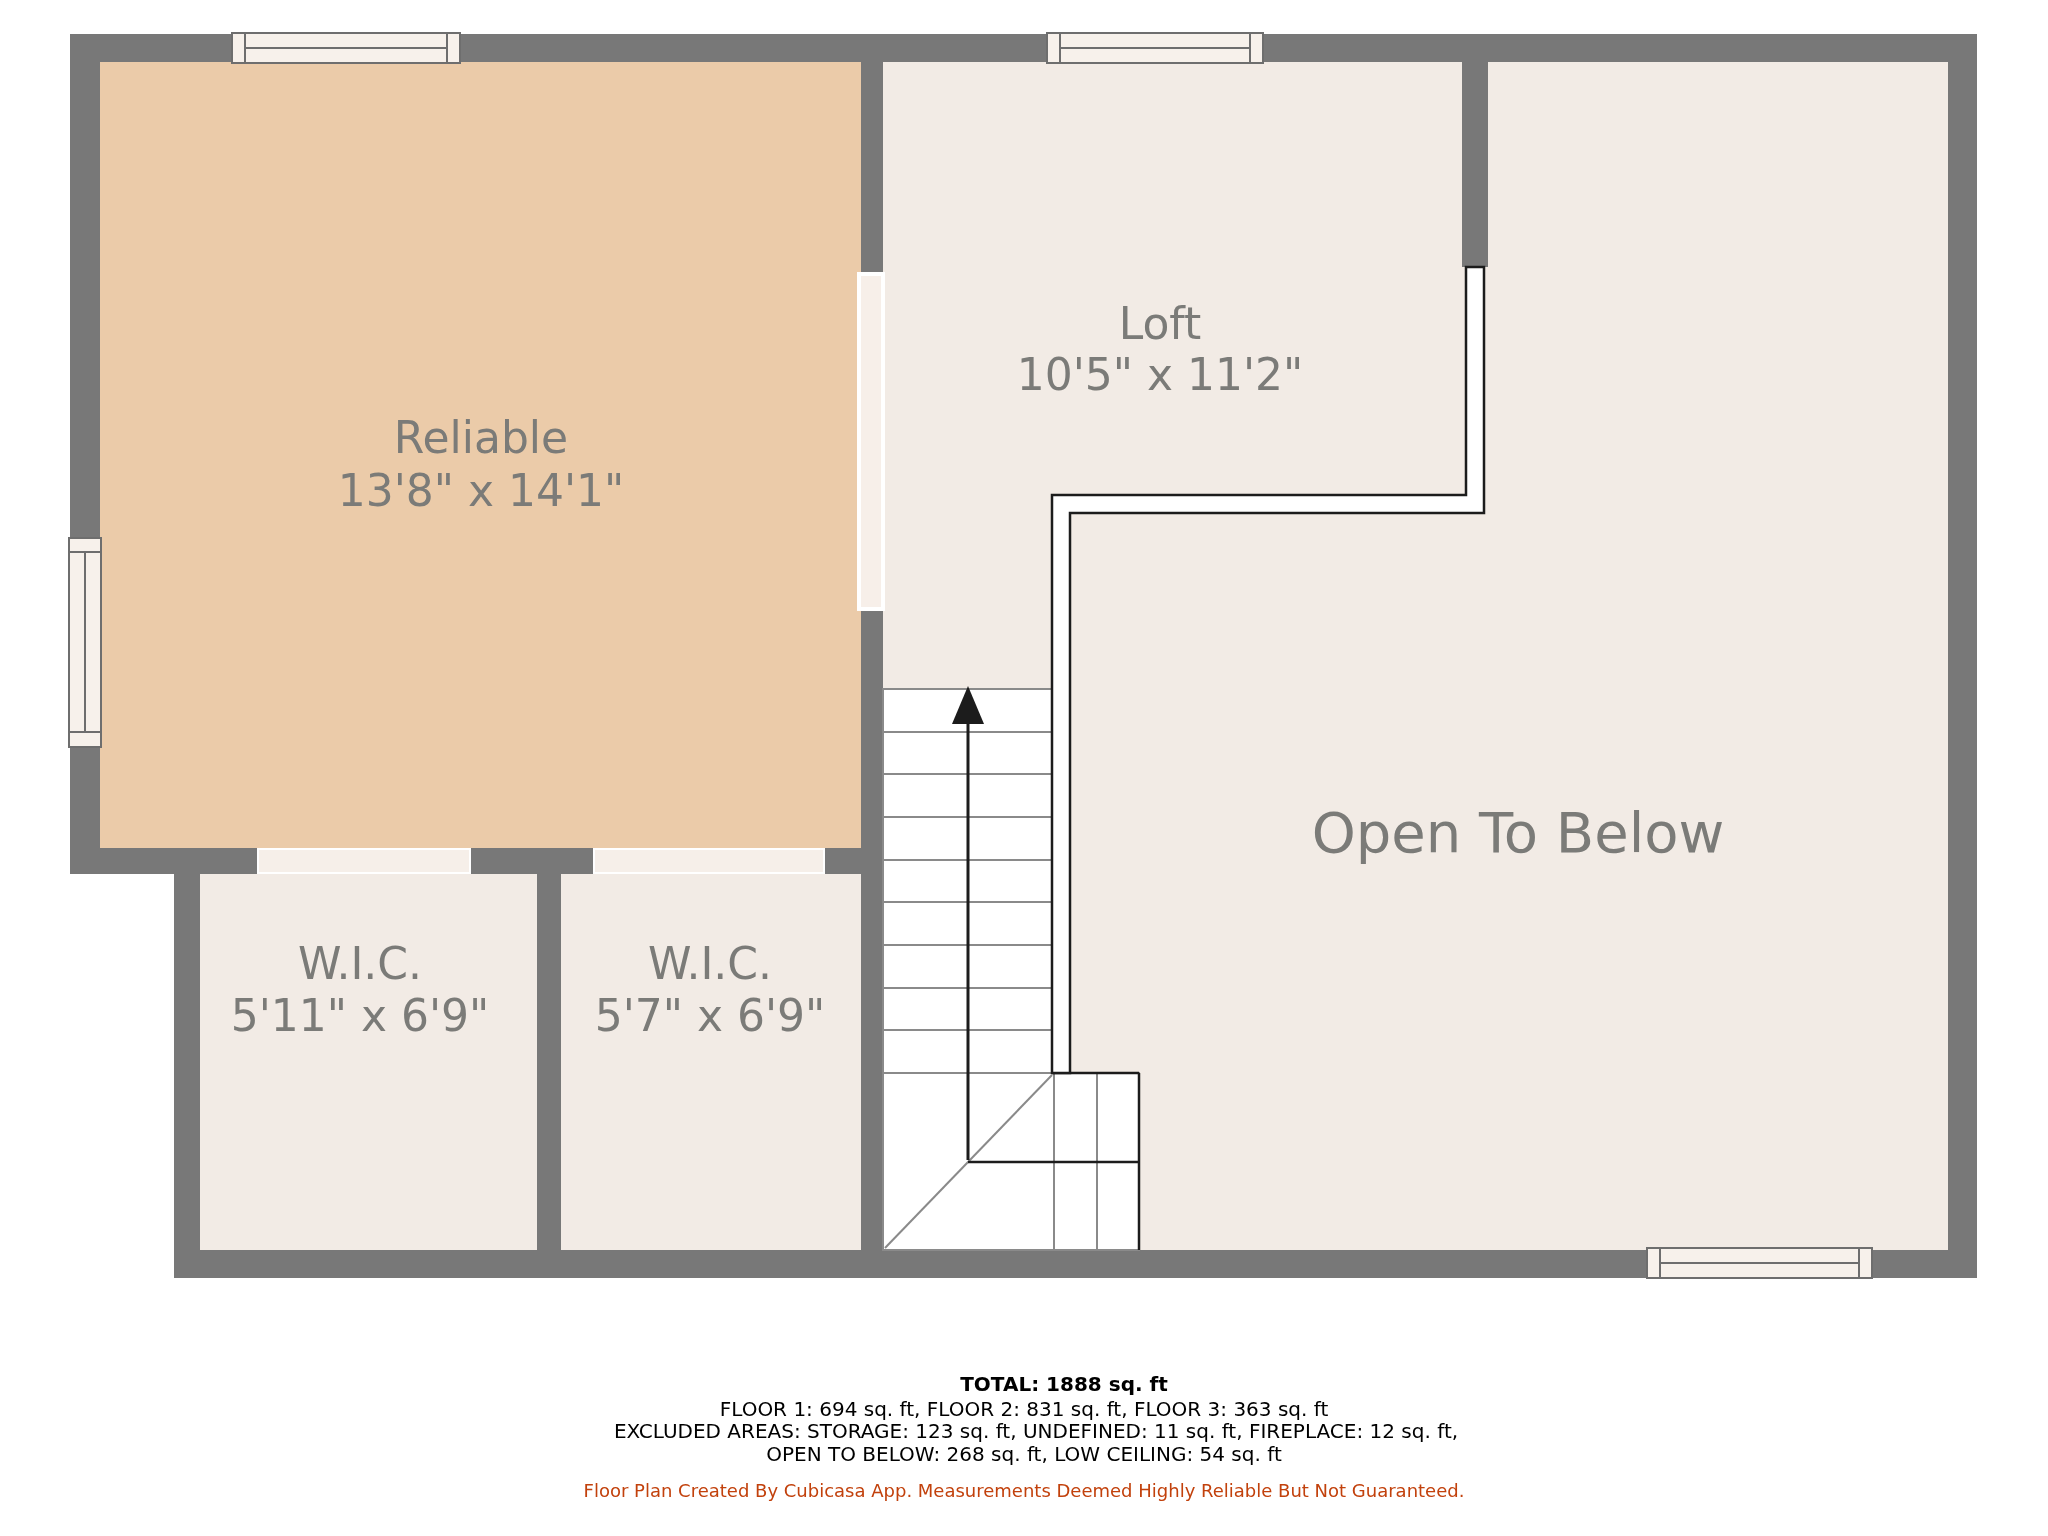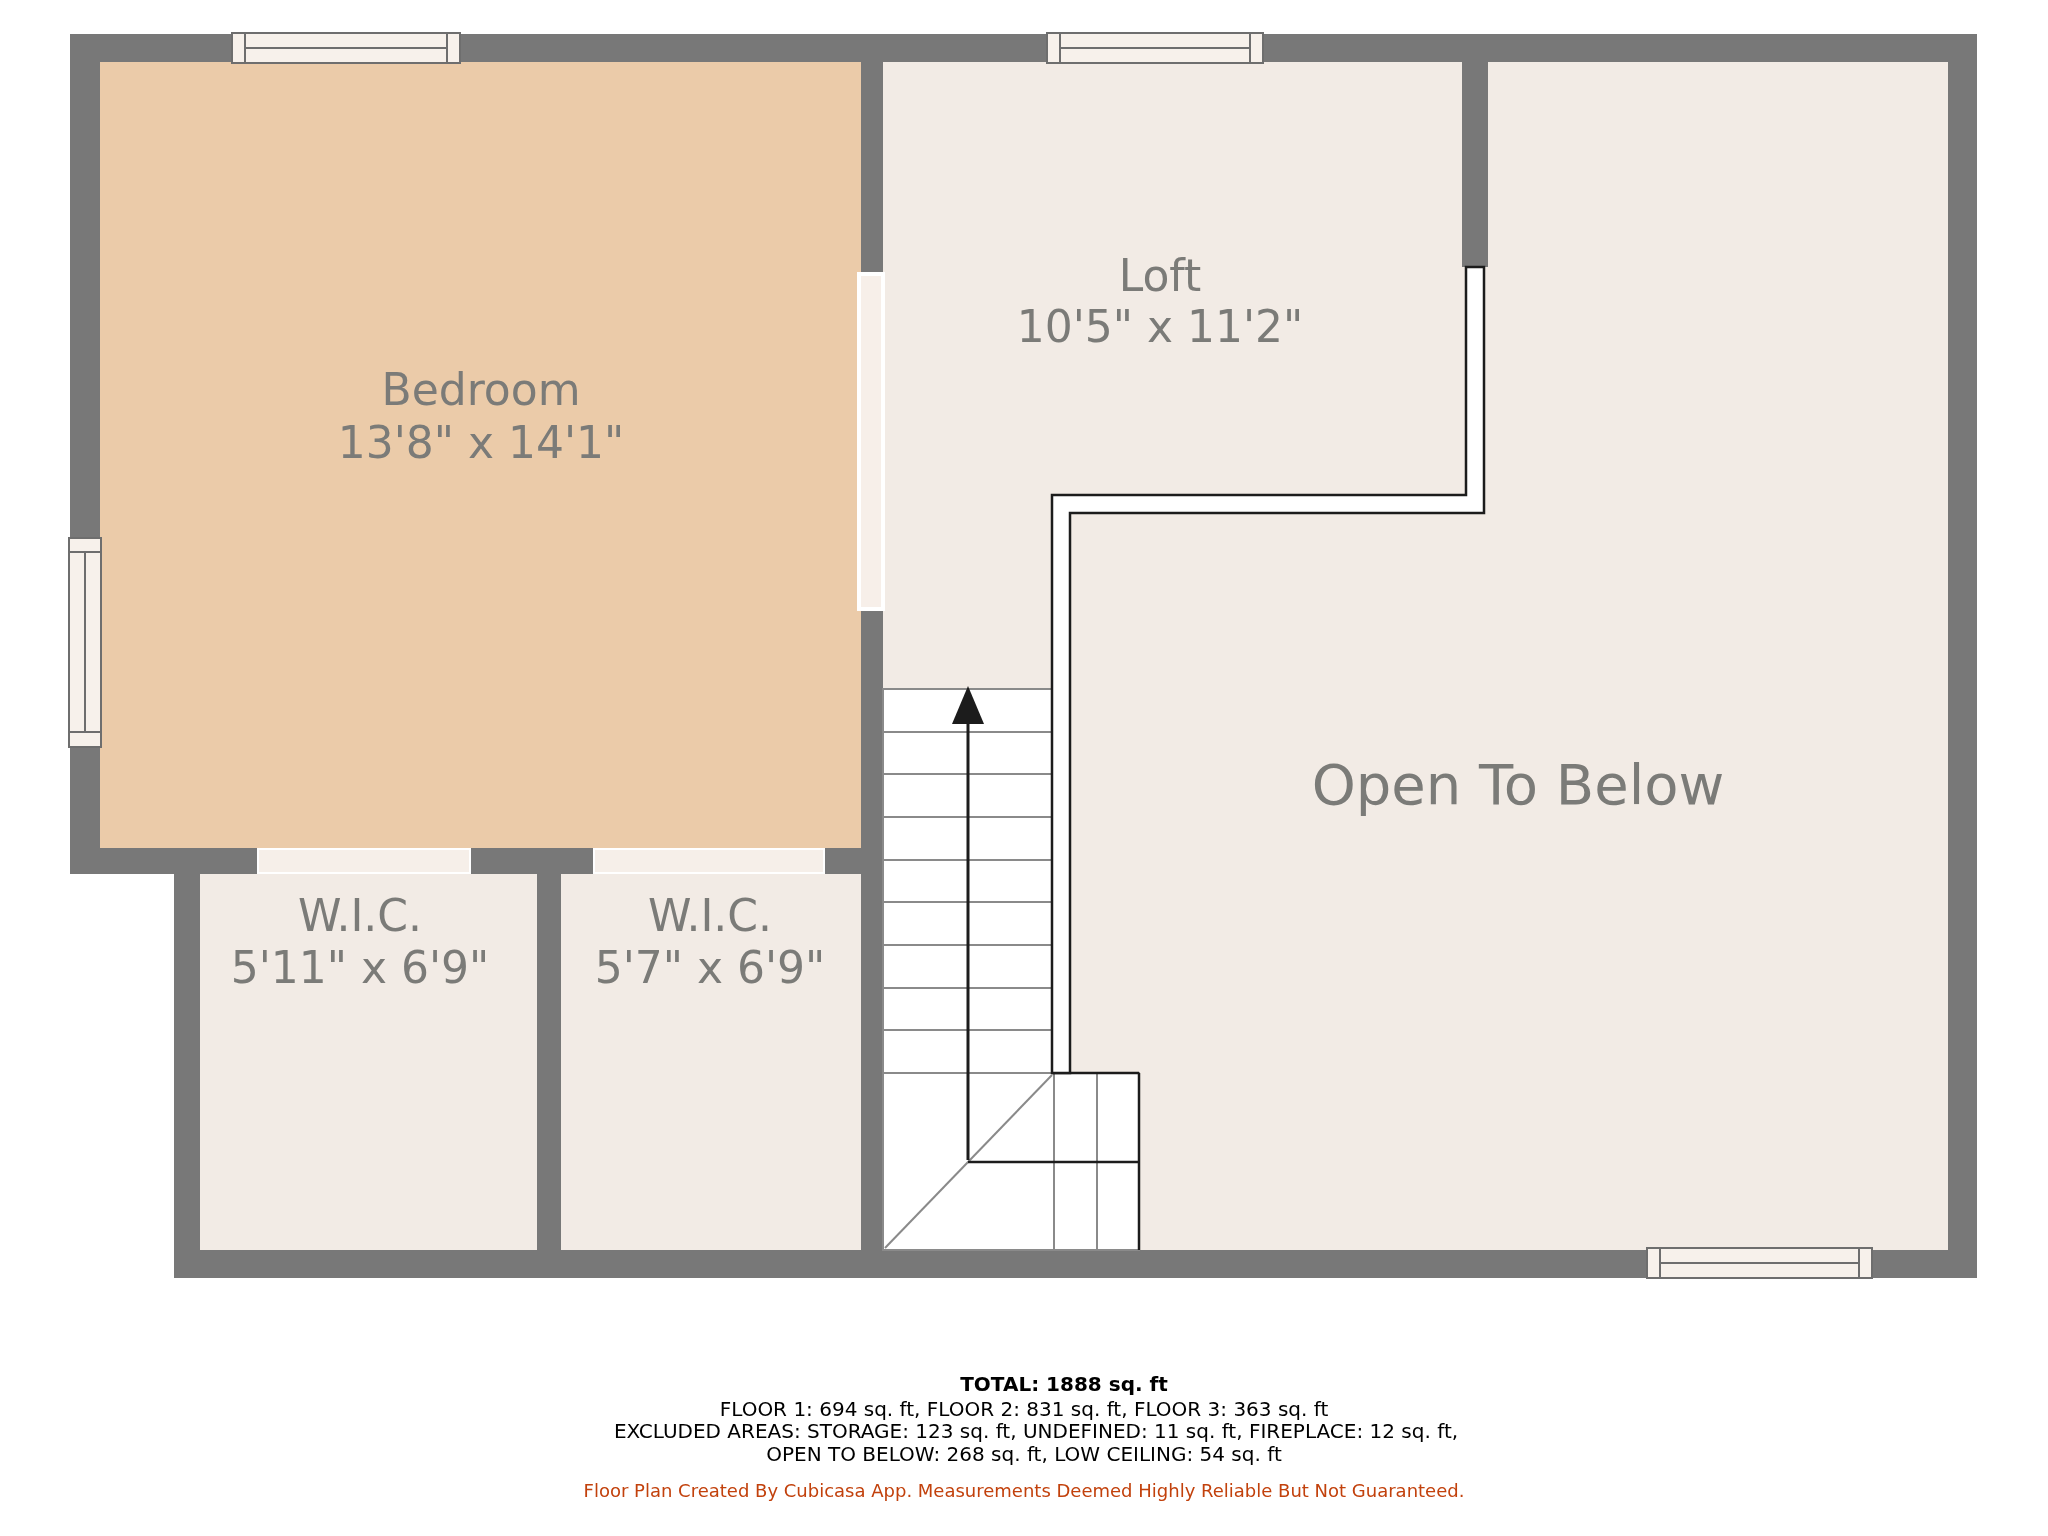--- a/index.html
+++ b/index.html
@@ -3,21 +3,21 @@
 <meta charset="utf-8">
 <style>
   html,body{margin:0;padding:0;background:#ffffff;}
   #canvas{
     position:relative;width:2048px;height:1536px;background:#ffffff;
     overflow:hidden;font-family:"DejaVu Sans",sans-serif;
   }
   #plan-svg{position:absolute;left:0;top:0;display:block;}
   .room-label{
     position:absolute;transform:translate(-50%,-50%);
-    color:#7b7b78;font-size:44px;line-height:1;white-space:nowrap;text-align:left;
+    color:#7b7b78;font-size:44px;line-height:1;white-space:nowrap;text-align:left;margin-top:48px;
   }
   .room-label.big{font-size:56px;}
   .footer-line{
     position:absolute;left:0;width:100%;text-align:center;
     color:#000000;font-size:20px;line-height:1;white-space:nowrap;
   }
   .footer-line.bold{font-weight:bold;}
   .footer-line.credit{font-size:18px;color:#c2410c;}
 </style>
 </head>
@@ -98,21 +98,21 @@
         <line x1="968" y1="1162" x2="1139" y2="1162"></line>
       </g>
 
       <polygon points="968,686 952,724 984,724" fill="#1c1c1c"></polygon>
       <line x1="968" y1="720" x2="968" y2="1160" stroke="#1c1c1c" stroke-width="3"></line>
     </g>
 
     <path d="M1466,267 L1466,495 L1052,495 L1052,1073 L1070,1073 L1070,513 L1484,513 L1484,267 Z" fill="#ffffff" stroke="#1c1c1c" stroke-width="2.5"></path>
   </svg>
 
-  <div class="room-label" style="left:481px;top:390px;">Bedroom</div>
+  <div class="room-label" style="left:481px;top:390px;">Reliable</div>
   <div class="room-label" style="left:481px;top:443px;">13'8" x 14'1"</div>
 
   <div class="room-label" style="left:1160px;top:276px;">Loft</div>
   <div class="room-label" style="left:1160px;top:327px;">10'5" x 11'2"</div>
 
   <div class="room-label big" style="left:1518px;top:785px;">Open To Below</div>
 
   <div class="room-label" style="left:360px;top:916px;">W.I.C.</div>
   <div class="room-label" style="left:360px;top:968px;">5'11" x 6'9"</div>
 

